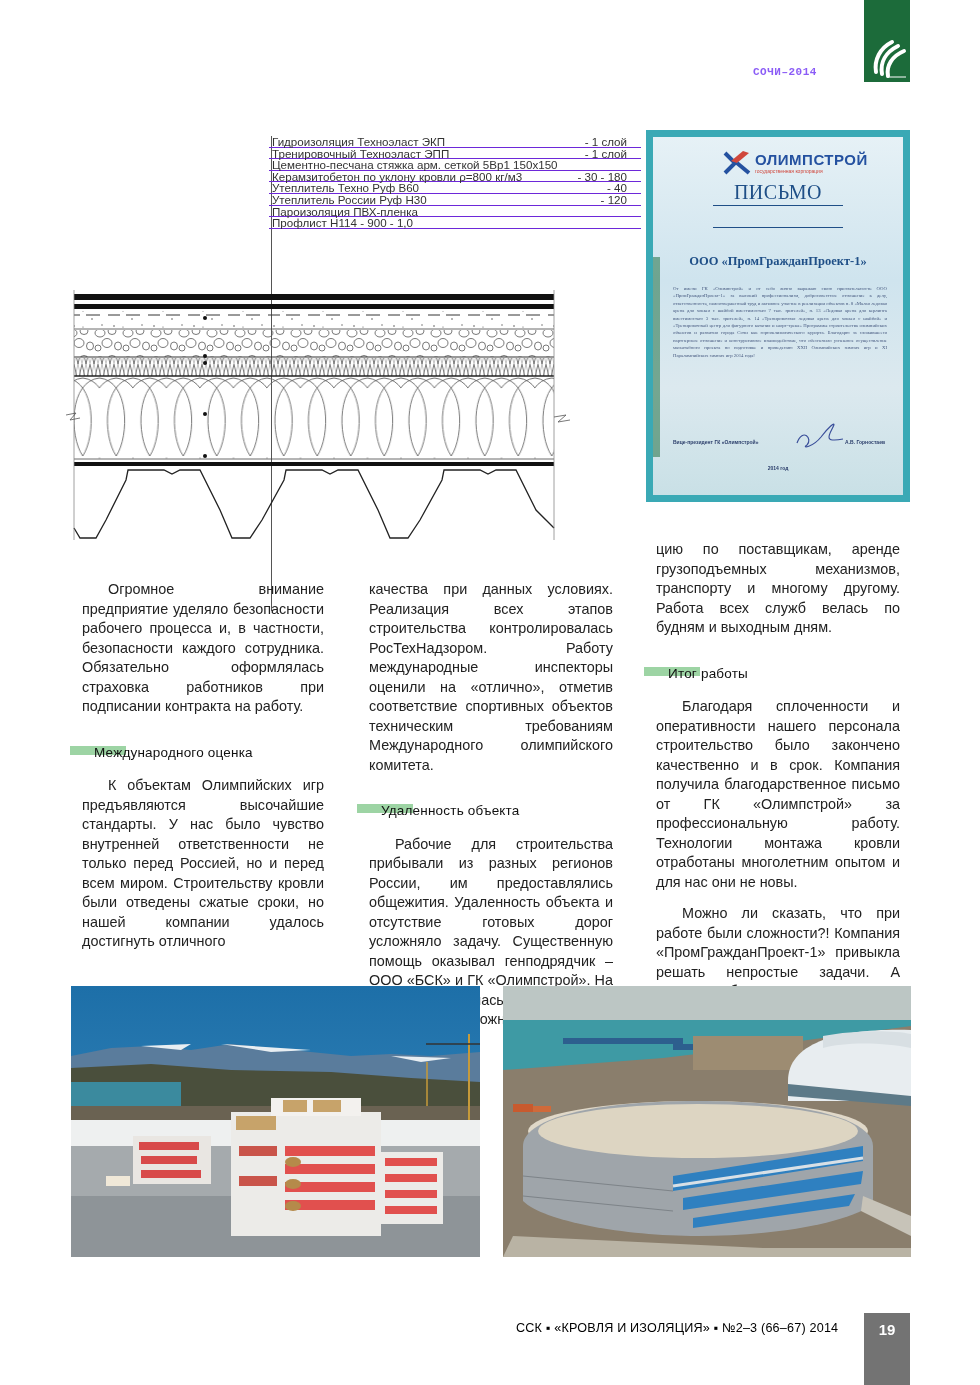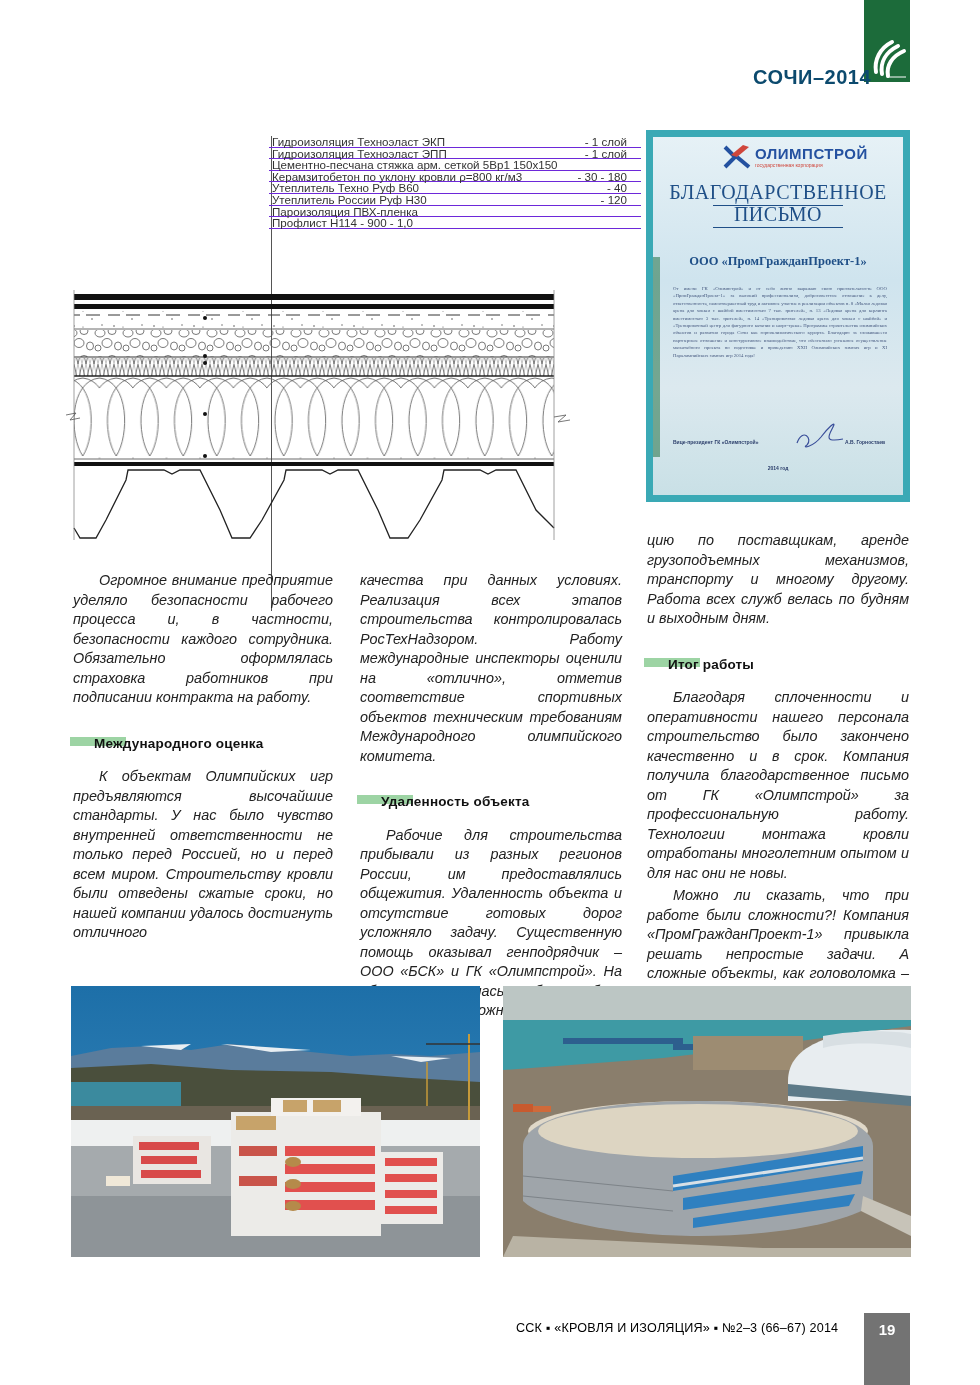--- a/index.html
+++ b/index.html
@@ -1,54 +1,54 @@
 <!DOCTYPE html>
 <html><head>
 <meta charset="utf-8">
 <style>
   * { box-sizing: border-box; margin: 0; padding: 0; }
   html, body { width: 980px; height: 1385px; background: #ffffff; overflow: hidden; }
   body { position: relative; font-family: "Liberation Sans", sans-serif; color: #1e1e1e; }
 
   .logo-block { position: absolute; left: 864px; top: 0; width: 46px; height: 82px; background: #1c6b3a; }
   .logo-block svg { position: absolute; left: 4px; top: 36px; }
-  .section-label { position: absolute; left: 753px; top: 66px; font-size: 20px; font-weight: bold; color: #0c4a6e; letter-spacing: 0.5px; }
+  .section-label { position: absolute; left: 753px; top: 66px; font-size: 11px; font-weight: bold; color: #8b5cf6; letter-spacing: 0.5px; font-family: Liberation Mono, monospace; }
 
   
   .diagram { position: absolute; left: 66px; top: 130px; width: 560px; height: 420px; }
   .legend { position: absolute; left: 203px; top: 6px; width: 372px; font-size: 11.6px; color: #333; }
   .legend-row { position: relative; height: 11.6px; line-height: 11px; border-bottom: 1px solid #6d28d9; padding-left: 3px; white-space: nowrap; }
   .legend-row .val { position: absolute; right: 14px; top: 0; }
   .legend-leader { position: absolute; left: 205px; top: 6px; width: 1px; height: 475px; background: #555; }
 
   
   .certificate { position: absolute; left: 646px; top: 130px; width: 264px; height: 372px;
     background: linear-gradient(180deg, #e6f1f6 0%, #cfe4ee 40%, #dce9ef 70%, #c9e0e6 100%);
     border: 7px solid #3aa9b5; overflow: hidden; }
   .certificate:before { content: ""; position: absolute; left: -7px; top: 120px; width: 14px; height: 200px; background: #2e7a52; opacity: 0.6; }
-  .cert-logo { position: absolute; left: 70px; top: 6px; height: 28px; width: 130px; }
+  .cert-logo { position: absolute; left: 70px; top: 12px; height: 28px; width: 130px; }
   .cert-logo-text { position: absolute; left: 32px; top: 2px; font-size: 15px; font-weight: bold; color: #2451a0; letter-spacing: 0.5px; }
   .cert-logo-sub { position: absolute; left: 32px; top: 19px; font-size: 5px; color: #d0473c; white-space: nowrap; }
   .cert-title { position: absolute; left: 0; right: 0; top: 44px; text-align: center; font-family: "Liberation Serif", serif; font-size: 20px; color: #1f4f87; line-height: 22px; letter-spacing: 0.5px; }
   .cert-rule { position: absolute; left: 60px; right: 60px; height: 1px; background: #1f4f87; }
   .cert-company { position: absolute; left: 0; right: 0; top: 117px; text-align: center; font-family: "Liberation Serif", serif; font-weight: bold; font-size: 12.5px; color: #1f4f87; }
   .cert-body { position: absolute; left: 20px; right: 16px; top: 148px; font-family: "Liberation Serif", serif; font-size: 4.8px; line-height: 7.4px; color: #2a3d6a; text-align: justify; opacity: 0.85; }
   .cert-sign-left { position: absolute; left: 20px; top: 302px; font-size: 5px; color: #2a3d6a; font-weight: bold; }
   .cert-sign-right { position: absolute; right: 18px; top: 302px; font-size: 5px; color: #2a3d6a; font-weight: bold; }
   .cert-year { position: absolute; left: 0; right: 0; top: 328px; text-align: center; font-size: 5px; color: #2a3d6a; font-weight: bold; }
   .cert-signature { position: absolute; left: 140px; top: 280px; }
 
   
   .col { position: absolute; font-size: 14.4px; line-height: 19.5px; color: #222; text-align: justify; }
-  .col p { margin: 3px; font-style: italic; }
+  .col p { margin: 12px; }
   .col p.indent { text-indent: 26px; }
   .col-1 { left: 70px; top: 568px; width: 266px; }
   .col-2 { left: 357px; top: 568px; width: 268px; }
   .col-3 { left: 644px; top: 528px; width: 268px; }
-  .subhead { position: relative; font-weight: 700; font-size: 13.5px; color: #111; padding-left: 24px; margin: 26px 0 14px 0; letter-spacing: 0.2px; }
+  .subhead { position: relative; font-weight: 400; font-size: 13.5px; color: #111; padding-left: 24px; margin: 26px 0 14px 0; letter-spacing: 0.2px; }
   .subhead .bar { position: absolute; left: 0; top: 3px; width: 56px; height: 9px; background: #9dd4a4; z-index: 0; }
   .subhead span.txt { position: relative; z-index: 1; }
 
   
   .photo { position: absolute; overflow: hidden; }
   .photo-1 { left: 71px; top: 986px; width: 409px; height: 271px; }
   .photo-2 { left: 503px; top: 986px; width: 408px; height: 271px; }
 
   
   .footer-text { position: absolute; left: 516px; top: 1321px; font-size: 12.6px; color: #000000; letter-spacing: 0.2px; white-space: nowrap; }
@@ -65,21 +65,21 @@
     <path d="M20 40 C18 30 24 20 36 15" stroke="#fff" stroke-width="4" fill="none" stroke-linecap="round"></path>
     <line x1="20" y1="41" x2="38" y2="41" stroke="#fff" stroke-width="1"></line>
   </svg>
 </div>
 <div class="section-label">СОЧИ–2014</div>
 
 <div class="diagram">
   <div class="legend-leader"></div>
   <div class="legend">
     <div class="legend-row"><span>Гидроизоляция Техноэласт ЭКП</span><span class="val">- 1 слой</span></div>
-    <div class="legend-row"><span>Гидроизоляция Техноэласт ЭПП</span><span class="val">- 1 слой</span></div>
+    <div class="legend-row"><span>Тренировочный Техноэласт ЭПП</span><span class="val">- 1 слой</span></div>
     <div class="legend-row"><span>Цементно-песчана стяжка арм. сеткой 5Вр1  150х150</span><span class="val"></span></div>
     <div class="legend-row"><span>Керамзитобетон по уклону кровли   ρ=800 кг/м3</span><span class="val">-  30 - 180</span></div>
     <div class="legend-row"><span>Утеплитель Техно Руф В60</span><span class="val">- 40</span></div>
     <div class="legend-row"><span>Утеплитель России Руф Н30</span><span class="val">- 120</span></div>
     <div class="legend-row"><span>Пароизоляция ПВХ-пленка</span><span class="val"></span></div>
     <div class="legend-row"><span>Профлист Н114 - 900 - 1,0</span><span class="val"></span></div>
   </div>
   <svg width="560" height="420" viewBox="0 0 560 420" style="position:absolute;left:0;top:0;">
     <defs>
       <pattern id="gravel" width="28" height="28" patternUnits="userSpaceOnUse">
@@ -144,21 +144,20 @@
   <div class="cert-logo">
     <svg width="30" height="26" viewBox="0 0 30 26" style="position:absolute;left:0;top:0;">
       <path d="M2 4 L12 14 L2 24" stroke="#2451a0" stroke-width="4" fill="none"></path>
       <path d="M8 12 L20 2 L26 4 L14 14" fill="#d0473c"></path>
       <path d="M14 14 L26 24" stroke="#2451a0" stroke-width="4"></path>
     </svg>
     <span class="cert-logo-text">ОЛИМПСТРОЙ</span>
     <span class="cert-logo-sub">государственная корпорация</span>
   </div>
   <div class="cert-title">
-    <div>БЛАГОДАРСТВЕННОЕ</div>
     <div>ПИСЬМО</div>
   </div>
   <div class="cert-rule" style="top:68px;"></div>
   <div class="cert-rule" style="top:90px;"></div>
   <div class="cert-company">ООО «ПромГражданПроект-1»</div>
   <div class="cert-body">От имени ГК «Олимпстрой» и от себя лично выражаю свою признательность ООО «ПромГражданПроект-1» за высокий профессионализм, добросовестное отношение к делу, ответственность, самоотверженный труд и активное участие в реализации объектов п. 8 «Малая ледовая арена для хоккея с шайбой вместимостью 7 тыс. зрителей», п. 13 «Ледовая арена для керлинга вместимостью 3 тыс. зрителей», п. 14 «Тренировочная ледовая арена для хоккея с шайбой» и «Тренировочный центр для фигурного катания и шорт-трека» Программы строительства олимпийских объектов и развития города Сочи как горноклиматического курорта. Благодарю за сложившееся партнерское отношение и конструктивное взаимодействие, что обеспечило успешное осуществление масштабного проекта по подготовке и проведению XXII Олимпийских зимних игр и XI Паралимпийских зимних игр 2014 года!</div>
   <svg class="cert-signature" width="60" height="34" viewBox="0 0 60 34">
     <path d="M4 26 C10 10 20 22 14 28 C8 32 20 30 28 20 C34 12 44 2 40 10 C36 18 30 26 50 22" stroke="#3a4f9a" stroke-width="1.2" fill="none"></path>
   </svg>
   <div class="cert-sign-left">Вице-президент ГК «Олимпстрой»</div>

